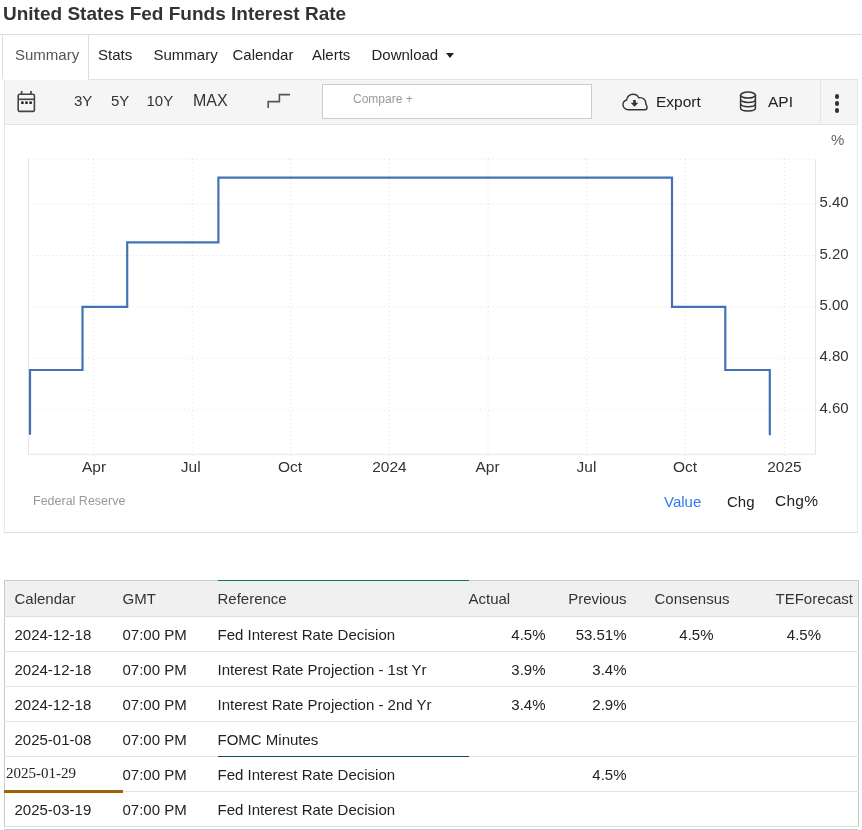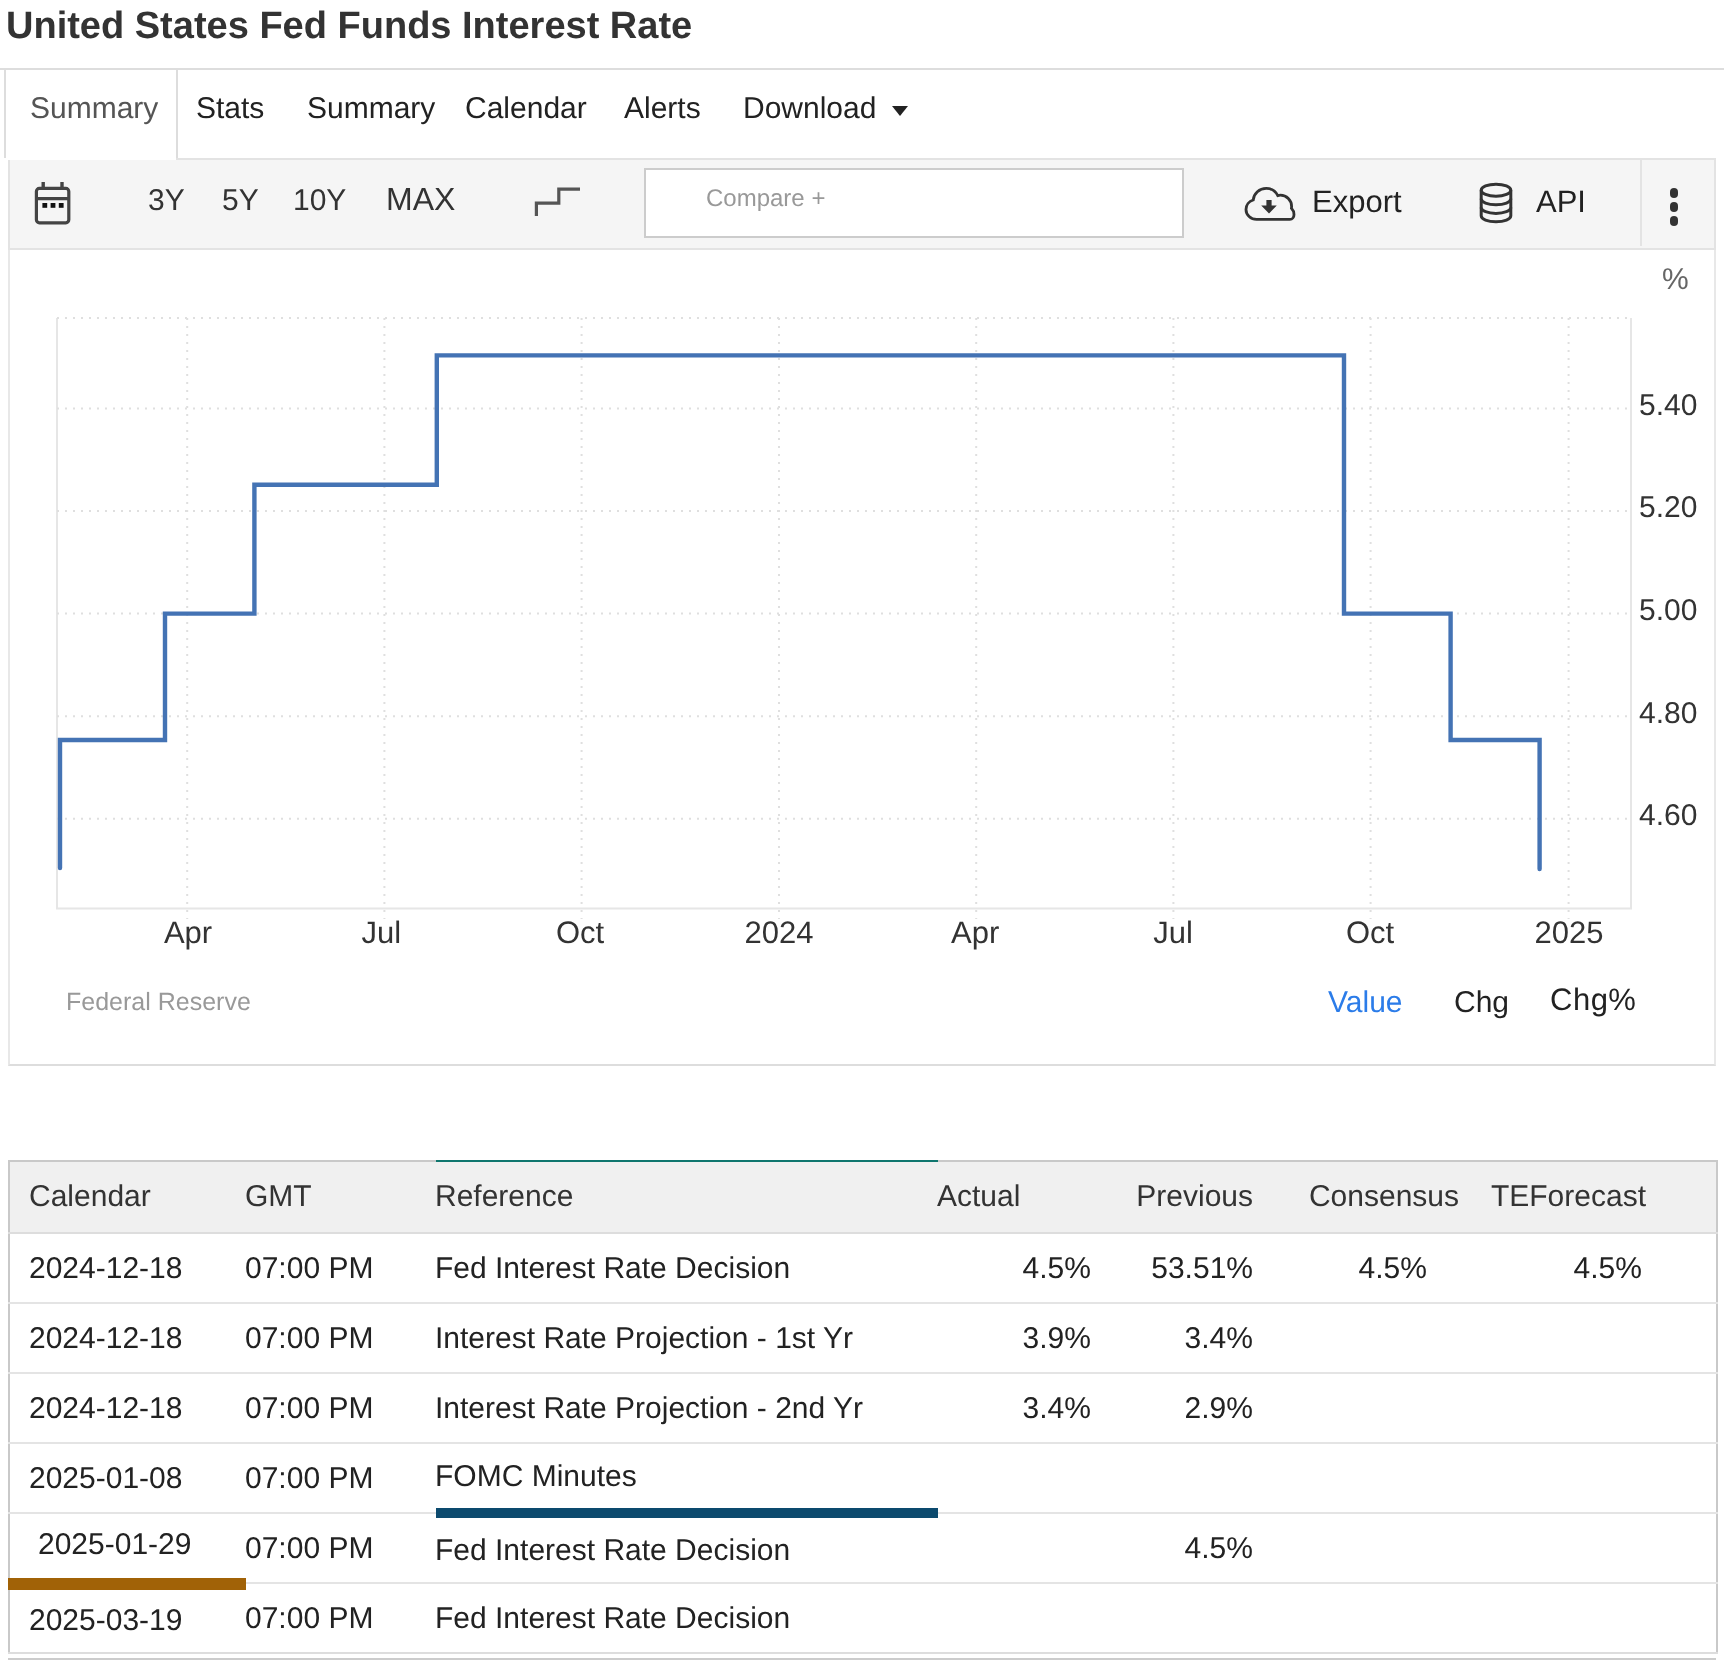--- a/index.html
+++ b/index.html
@@ -126,21 +126,21 @@
       <col style="width:129px">
   </colgroup>
   <tbody>
       <tr style="background:#f0f0f0; height:36px; color:#333;">
     <td style="padding-left:9.5px; border-top:1px solid #c9c9c9; border-left:1px solid #c9c9c9; border-bottom:1px solid #ddd;">Calendar</td>
     <td style="border-top:1px solid #c9c9c9; border-bottom:1px solid #ddd;">GMT</td>
     <td style="border-top:1px solid #0f766e; border-bottom:1px solid #ddd;">Reference</td>
     <td style="text-align:left; border-top:1px solid #c9c9c9; border-bottom:1px solid #ddd;">Actual</td>
     <td style="text-align:right; border-top:1px solid #c9c9c9; border-bottom:1px solid #ddd;">Previous</td>
     <td style="text-align:right; border-top:1px solid #c9c9c9; border-bottom:1px solid #ddd;">Consensus</td>
-    <td style="text-align:right; padding-right:35px; border-top:1px solid #c9c9c9; border-right:1px solid #c9c9c9; border-bottom:1px solid #ddd;">TEForecast</td>
+    <td style="text-align:right; padding-right:5px; border-top:1px solid #c9c9c9; border-right:1px solid #c9c9c9; border-bottom:1px solid #ddd;">TEForecast</td>
   </tr>
   <tr style="height:35px;">
     <td style="padding-left:9.5px; border-left:1px solid #c9c9c9; border-bottom:1px solid #e4e4e4;">2024-12-18</td>
     <td style="border-bottom:1px solid #e4e4e4;">07:00 PM</td>
     <td style="border-bottom:1px solid #e4e4e4;">Fed Interest Rate Decision</td>
     <td style="text-align:right; border-bottom:1px solid #e4e4e4;">4.5%</td>
     <td style="text-align:right; border-bottom:1px solid #e4e4e4;">53.51%</td>
     <td style="text-align:right; padding-right:16px; border-bottom:1px solid #e4e4e4;">4.5%</td>
     <td style="text-align:right; padding-right:37px; border-right:1px solid #c9c9c9; border-bottom:1px solid #e4e4e4;">4.5%</td>
   </tr>
@@ -158,28 +158,28 @@
     <td style="border-bottom:1px solid #e4e4e4;">07:00 PM</td>
     <td style="border-bottom:1px solid #e4e4e4;">Interest Rate Projection - 2nd Yr</td>
     <td style="text-align:right; border-bottom:1px solid #e4e4e4;">3.4%</td>
     <td style="text-align:right; border-bottom:1px solid #e4e4e4;">2.9%</td>
     <td style="border-bottom:1px solid #e4e4e4;"></td>
     <td style="border-right:1px solid #c9c9c9; border-bottom:1px solid #e4e4e4;"></td>
   </tr>
   <tr style="height:35px;">
     <td style="padding-left:9.5px; border-left:1px solid #c9c9c9; border-bottom:1px solid #e4e4e4;">2025-01-08</td>
     <td style="border-bottom:1px solid #e4e4e4;">07:00 PM</td>
-    <td style="border-bottom:5px solid #0c4a6e;">FOMC Minutes</td>
+    <td style="border-bottom:1px solid #0c4a6e;">FOMC Minutes</td>
     <td style="border-bottom:1px solid #e4e4e4;"></td>
     <td style="border-bottom:1px solid #e4e4e4;"></td>
     <td style="border-bottom:1px solid #e4e4e4;"></td>
     <td style="border-right:1px solid #c9c9c9; border-bottom:1px solid #e4e4e4;"></td>
   </tr>
   <tr style="height:35px;">
-    <td style="padding-left:14px; border-left:1px solid #c9c9c9; border-bottom:6px solid #a16207;">2025-01-29</td>
+    <td style="padding-left:1px; border-left:1px solid #c9c9c9; border-bottom:3px solid #a16207;font-family:Liberation Serif, serif;">2025-01-29</td>
     <td style="border-bottom:1px solid #e4e4e4;">07:00 PM</td>
     <td style="border-bottom:1px solid #e4e4e4;">Fed Interest Rate Decision</td>
     <td style="border-bottom:1px solid #e4e4e4;"></td>
     <td style="text-align:right; border-bottom:1px solid #e4e4e4;">4.5%</td>
     <td style="border-bottom:1px solid #e4e4e4;"></td>
     <td style="border-right:1px solid #c9c9c9; border-bottom:1px solid #e4e4e4;"></td>
   </tr>
   <tr style="height:35px;">
     <td style="padding-left:9.5px; border-left:1px solid #c9c9c9; border-bottom:1px solid #ddd;">2025-03-19</td>
     <td style="border-bottom:1px solid #ddd;">07:00 PM</td>

